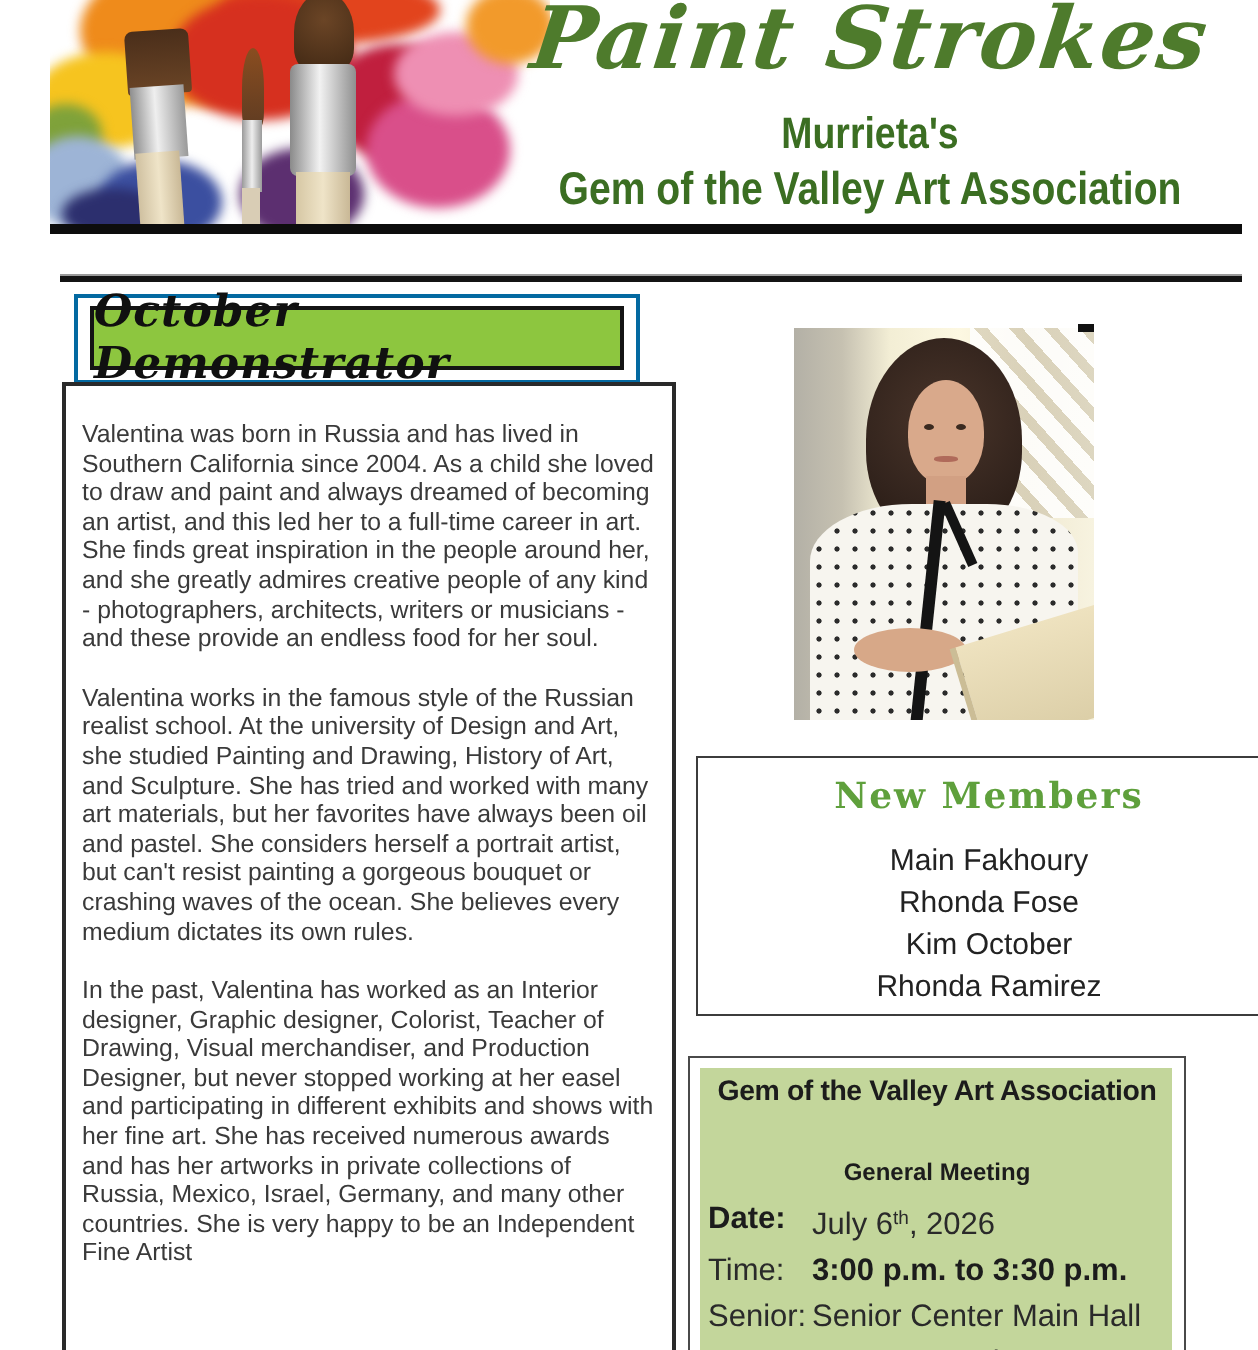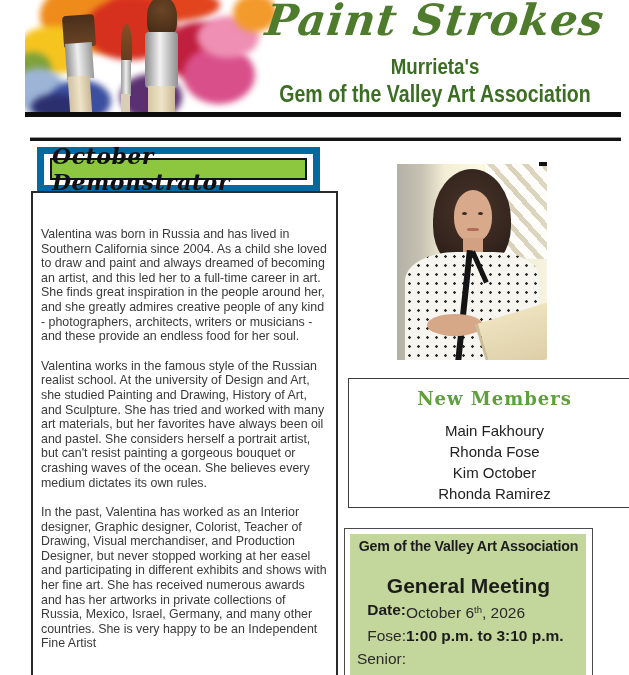--- a/index.html
+++ b/index.html
@@ -36,30 +36,30 @@
   .ferrule-round{ position:absolute; left:120px; top:32px; width:33px; height:56px; background:linear-gradient(90deg,#8a8a8a,#f2f2f2 45%,#8f8f8f); border-radius:4px; }
   .handle-round { position:absolute; left:123px; top:86px; width:27px; height:30px; background:linear-gradient(90deg,#d6c7a4,#efe4c8 50%,#c9b896); }
   .masthead-text { position:absolute; left:248px; top:0; width:374px; text-align:center; }
   .ps-title { font-family:"DejaVu Serif", serif; font-style:italic; font-weight:bold;
     font-size:43px; line-height:48px; color:#4e7b2c; transform:skewX(-7deg); letter-spacing:1px; margin-top:-4px; }
   .sub1 { margin-top:11px; font-weight:bold; font-size:22px; line-height:24px; color:#3b6e22; transform:scaleX(0.85); }
   .sub2 { margin-top:2px;  font-weight:bold; font-size:23px; line-height:26px; color:#3b6e22; transform:scaleX(0.85); white-space:nowrap; }
   .rule-a { position:absolute; left:25px; top:112px; width:596px; height:5px; background:#0d0d0d; }
   .rule-b { position:absolute; left:30px; top:137px; width:591px; height:4px; background:linear-gradient(#9a9a9a 28%, #141414 28%); }
   
-  .demo-outer { position:absolute; left:37px; top:147px; width:283px; height:45px; background:#fff; border:7px solid #0369a1; }
+  .demo-outer { position:absolute; left:37px; top:147px; width:283px; height:45px; background:#fff; border:2px solid #0369a1; }
   .demo-green { position:absolute; left:6px; right:6px; top:4px; bottom:5px; background:#8dc63f; border:2px solid #141414;
     display:flex; align-items:center; justify-content:center; }
   .demo-green span { font-family:"DejaVu Serif", serif; font-style:italic; font-weight:bold; font-size:22px; color:#101010; letter-spacing:0.5px; }
   
   .article-box { position:absolute; left:31px; top:191px; width:307px; height:500px; background:#fff; border:2px solid #2a2a2a; }
   .artist-title { margin-top:29px; text-align:center; font-family:"DejaVu Serif", serif; font-weight:normal;
     font-size:18px; color:#1c1c1c; letter-spacing:0.5px; }
   .article-box p { margin:15px 9px 0 8px; font-size:12.4px; line-height:14.6px; color:#3a3a3a; }
-  .article-box p.first { margin-top:34px; }
+  .article-box p.first { margin-top:17px; }
   
   .portrait { position:absolute; left:397px; top:164px; width:150px; height:196px; overflow:hidden;
     background:linear-gradient(90deg,#b3b0a6 0%,#c6c1b1 16%,#f3eed5 32%,#fdf8e2 55%,#f0e9d1 78%,#f7f3e0 100%); }
   .blinds { position:absolute; right:0; top:0; width:62px; height:95px;
     background:repeating-linear-gradient(48deg, rgba(190,180,155,0.45) 0 5px, rgba(255,255,255,0.85) 5px 13px); }
   .hair { position:absolute; left:36px; top:5px; width:78px; height:102px;
     background:radial-gradient(circle at 50% 40%, #4a352a 0%, #33241d 60%, #241811 100%);
     border-radius:52% 52% 46% 46%; }
   .face { position:absolute; left:57px; top:26px; width:38px; height:52px; background:#d9a98b; border-radius:50% 50% 45% 45%; }
   .eye { position:absolute; top:22px; width:5px; height:3px; background:#3a2a20; border-radius:50%; }
@@ -77,23 +77,23 @@
   .corner-mark { position:absolute; left:539px; top:162px; width:8px; height:4px; background:#111; }
   
   .members-box { position:absolute; left:348px; top:378px; width:293px; height:130px; background:#fff; border:1.5px solid #3c3c3c; }
   .members-heading { margin-top:9px; text-align:center; font-family:"DejaVu Serif", serif; font-weight:bold;
     font-size:18px; color:#5fa03c; letter-spacing:1px; }
   .members-names { margin-top:11px; text-align:center; font-size:15px; line-height:21px; color:#222; }
   
   .meeting-outer { position:absolute; left:344px; top:528px; width:249px; height:170px; background:#fff; border:1.5px solid #4a4a4a; }
   .meeting-green { position:absolute; left:5px; top:5px; width:236px; height:170px; background:#c3d69b; padding:4px 3px 0 4px; }
   .m-org   { text-align:center; font-weight:bold; font-size:14.2px; line-height:17px; color:#1c1c1c; letter-spacing:-0.2px; }
-  .m-title { text-align:center; font-weight:bold; font-size:21px; line-height:18px; color:#1c1c1c; margin-top:22px; }
+  .m-title { text-align:center; font-weight:bold; font-size:12px; line-height:18px; color:#1c1c1c; margin-top:22px; }
   .m-row { display:flex; font-size:15.5px; line-height:22.4px; color:#2a2a2a; margin-top:0.5px; }
-  .m-row .lbl { min-width:52px;text-align:right; }
+  .m-row .lbl { min-width:52px; }
   .m-row .bold, .lbl.bold { font-weight:bold; color:#1c1c1c; }
   .m-row.first { margin-top:4px; }
   .m-row.indent { padding-left:70px; }
   .m-sup { font-size:9.5px; vertical-align:5px; }
 </style>
 </head>
 <body>
 
 <div class="page">
 
@@ -176,28 +176,29 @@
       <div>Rhonda Ramirez</div>
     </div>
   </div>
 
   <div class="meeting-outer">
     <div class="meeting-green">
       <div class="m-org">Gem of the Valley Art Association</div>
       <div class="m-title">General Meeting</div>
       <div class="m-row first">
         <span class="lbl bold">Date:</span>
-        <span class="val"><span>October 6</span><sup class="m-sup">th</sup><span>, 2026</span></span>
+        <span class="val"><span>July 6</span><sup class="m-sup">th</sup><span>, 2026</span></span>
       </div>
       <div class="m-row">
-        <span class="lbl">Fose:</span>
-        <span class="val bold">1:00 p.m. to 3:10 p.m.</span>
+        <span class="lbl">Time:</span>
+        <span class="val bold">3:00 p.m. to 3:30 p.m.</span>
       </div>
       <div class="m-row">
         <span class="lbl">Senior:</span>
+        <span class="val">Senior Center Main Hall</span>
       </div>
       <div class="m-row indent">
         <span class="val">41717 Juniper, Murrieta</span>
       </div>
     </div>
   </div>
 
 </div>
 
 </body></html>

